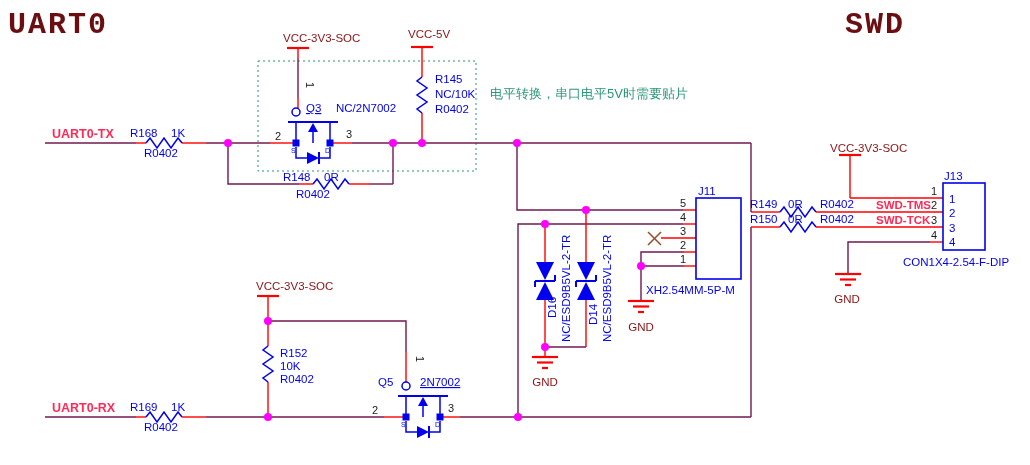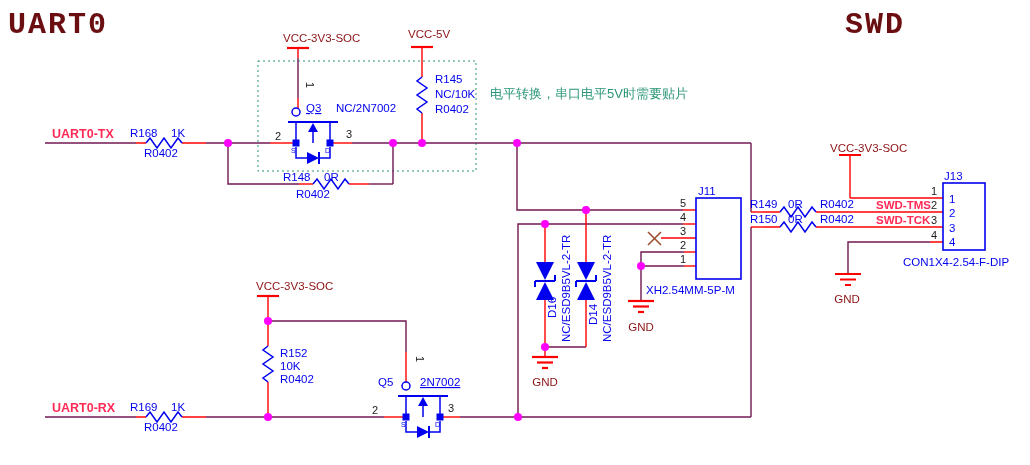--- a/index.html
+++ b/index.html
@@ -1,17 +1,17 @@
 <!DOCTYPE html>
 <html><head>
 <meta charset="utf-8">
 <style>
   html,body{margin:0;padding:0;background:#fff;}
   #canvas{position:relative;width:1030px;height:465px;background:#ffffff;overflow:hidden;
-          font-family:"Liberation Sans",sans-serif;border-radius:19px;}
+          font-family:"Liberation Sans",sans-serif;}
   svg{position:absolute;left:0;top:0;}
   text{font-family:"Liberation Sans",sans-serif;}
   .title{font-family:"Liberation Mono",monospace;font-weight:bold;font-size:30px;fill:#6A0E12;letter-spacing:2px;}
   .comp{fill:#0000EE;font-size:11.5px;}
   .compsm{fill:#0000EE;font-size:7px;}
   .net{fill:#FF2A55;font-size:12.5px;font-weight:bold;}
   .netsm{fill:#FF2A55;font-size:11.5px;font-weight:bold;}
   .pwr{fill:#8B1113;font-size:11.5px;}
   .pin{fill:#1A1A1A;font-size:11px;}
   .ann{fill:#2A9678;font-size:13px;}

